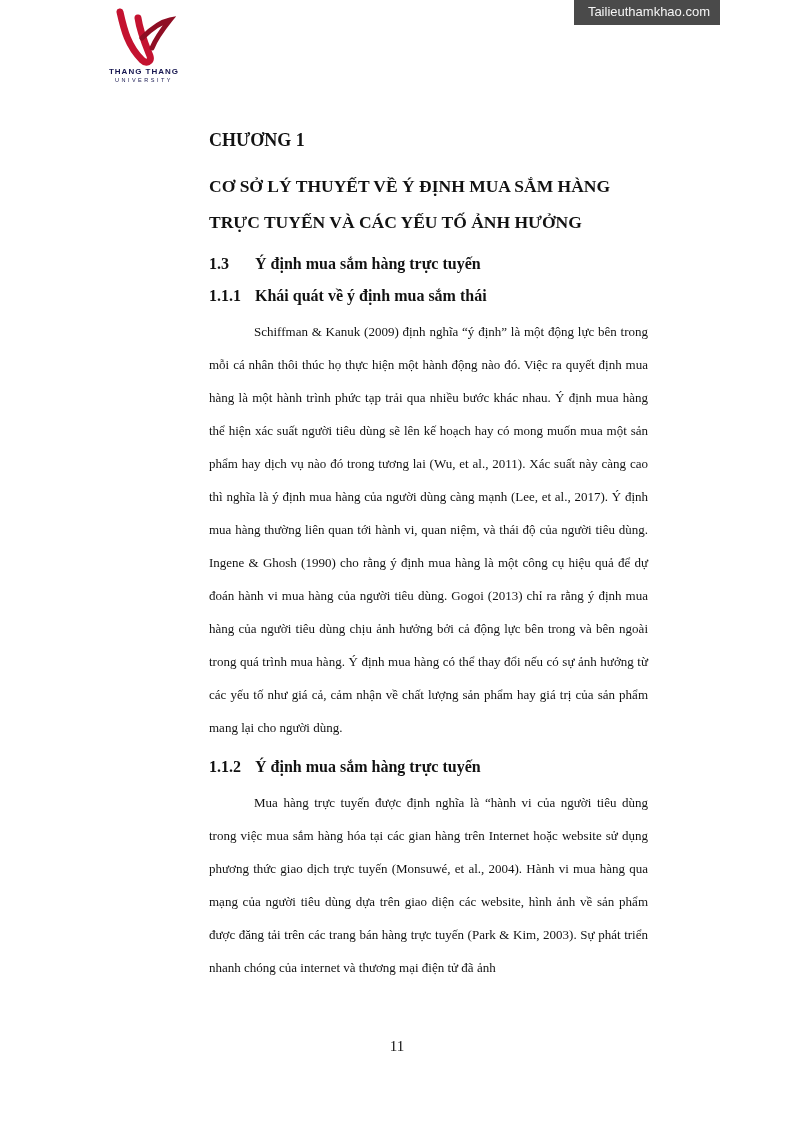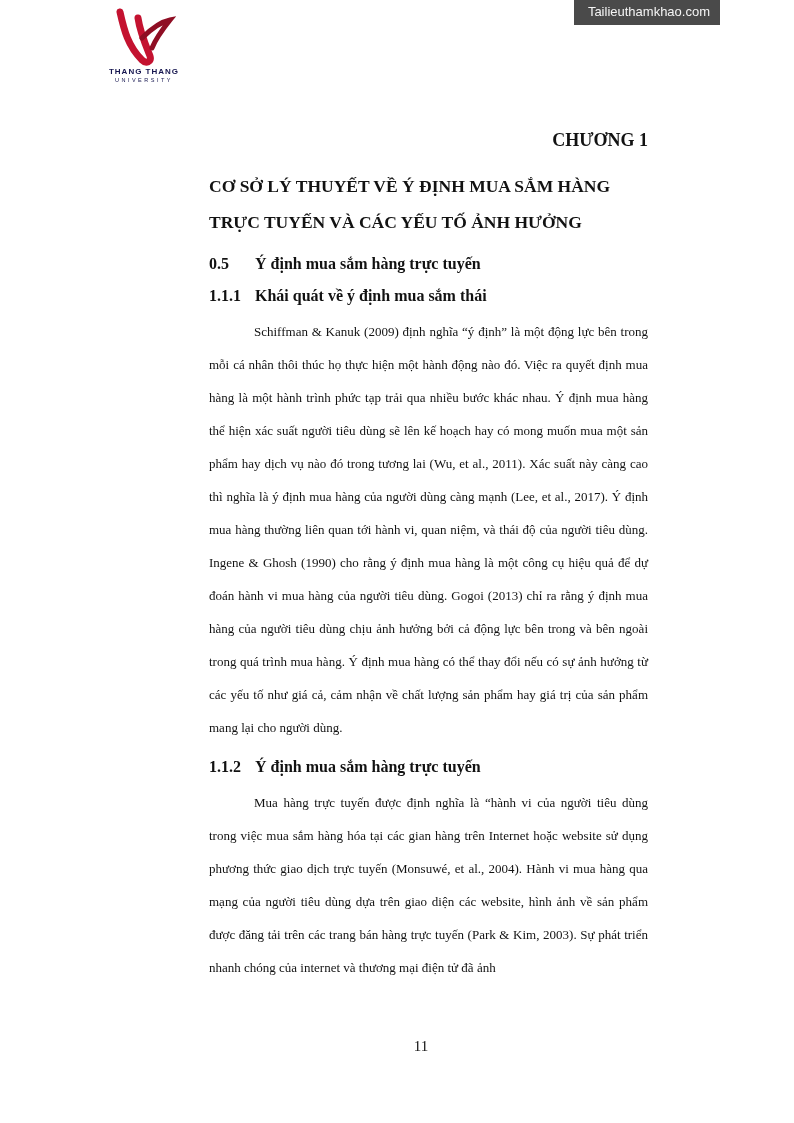--- a/index.html
+++ b/index.html
@@ -53,21 +53,21 @@
   }
 
   .content {
     position: absolute;
     left: 135px;
     right: 72px;
     top: 130px;
   }
 
   .chapter-kicker {
-    text-align: right;
+    text-align: left;
     font-weight: bold;
     font-size: 18px;
     margin-bottom: 18px;
   }
   .chapter-title {
     text-align: left;
     font-weight: bold;
     font-size: 17.5px;
     line-height: 2.05;
     margin-bottom: 14px;
@@ -89,21 +89,20 @@
     margin: 0 0 12px 0;
   }
 
   .page-number {
     position: absolute;
     bottom: 68px;
     left: 0;
     width: 100%;
     text-align: center;
     font-size: 15px;
-    margin-left: 24px;
   }
 </style>
 </head>
 <body>
 
 <div class="page">
 
   <div class="watermark">Tailieuthamkhao.com</div>
 
   <div class="logo">
@@ -117,21 +116,21 @@
     <div class="uni-sub">UNIVERSITY</div>
   </div>
 
   <div class="content">
 
     <div class="chapter-kicker">CHƯƠNG 1</div>
 
     <div class="chapter-title">CƠ SỞ LÝ THUYẾT VỀ Ý ĐỊNH MUA SẮM HÀNG TRỰC TUYẾN VÀ CÁC YẾU TỐ ẢNH HƯỞNG</div>
 
     <div class="sec-head">
-      <span class="sec-num">0.5</span>
+      <span class="sec-num">1.3</span>
       <span>Ý định mua sắm hàng trực tuyến</span>
     </div>
 
     <div class="sec-head">
       <span class="sec-num">1.1.1</span>
       <span>Khái quát về ý định mua sắm thái</span>
     </div>
 
     <p class="para">Schiffman &amp; Kanuk (2009) định nghĩa “ý định” là một động lực bên trong mỗi cá nhân thôi thúc họ thực hiện một hành động nào đó. Việc ra quyết định mua hàng là một hành trình phức tạp trải qua nhiều bước khác nhau. Ý định mua hàng thể hiện xác suất người tiêu dùng sẽ lên kế hoạch hay có mong muốn mua một sản phẩm hay dịch vụ nào đó trong tương lai (Wu, et al., 2011). Xác suất này càng cao thì nghĩa là ý định mua hàng của người dùng càng mạnh (Lee, et al., 2017). Ý định mua hàng thường liên quan tới hành vi, quan niệm, và thái độ của người tiêu dùng. Ingene &amp; Ghosh (1990) cho rằng ý định mua hàng là một công cụ hiệu quả để dự đoán hành vi mua hàng của người tiêu dùng. Gogoi (2013) chỉ ra rằng ý định mua hàng của người tiêu dùng chịu ảnh hưởng bởi cả động lực bên trong và bên ngoài trong quá trình mua hàng. Ý định mua hàng có thể thay đổi nếu có sự ảnh hưởng từ các yếu tố như giá cả, cảm nhận về chất lượng sản phẩm hay giá trị của sản phẩm mang lại cho người dùng.</p>
 

